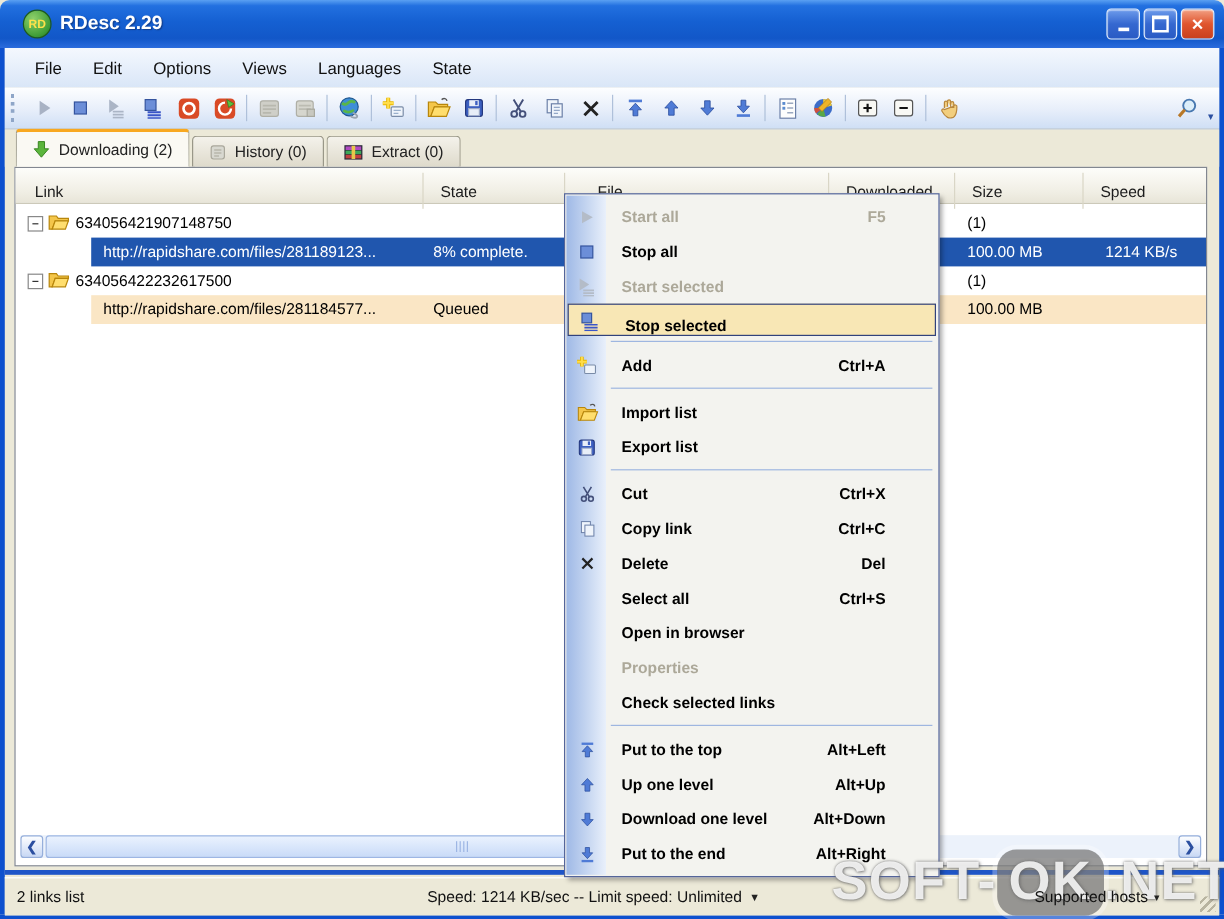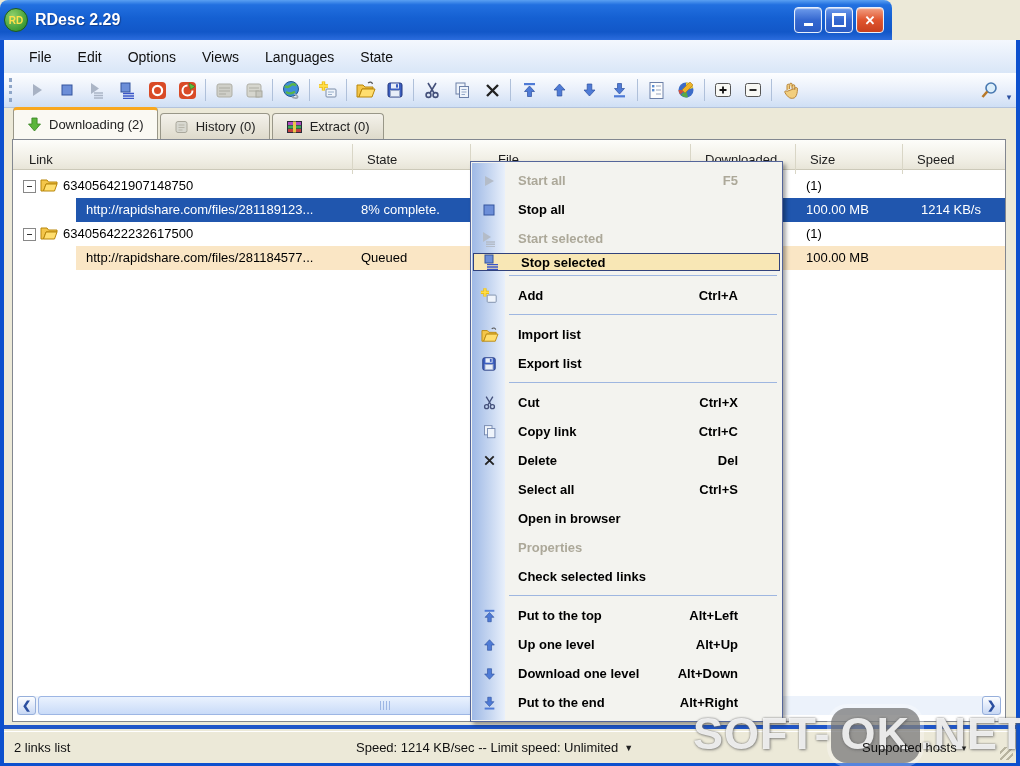--- a/index.html
+++ b/index.html
@@ -1,23 +1,23 @@
 <!DOCTYPE html>
 <html><head>
 <meta charset="utf-8">
 <style>
   html,body{margin:0;padding:0;}
   body{width:1020px;height:766px;position:relative;overflow:hidden;
        font-family:"Liberation Sans",sans-serif;background:#ECE9D8;}
   svg{display:block;}
 
   
-  .titlebar{position:absolute;left:0;top:0;width:892px;height:40px;border-radius:8px 8px 0 0;
+  .titlebar{position:absolute;left:0;top:0;width:1020px;height:40px;border-radius:8px 8px 0 0;
     background:linear-gradient(180deg,#5AA0F2 0%,#2270E0 12%,#1560D2 45%,#1257C8 80%,#2B6CDD 100%);
-    display:flex;align-items:center;padding-left:4px;box-sizing:border-box;}
+    display:flex;align-items:center;padding-left:19px;box-sizing:border-box;}
   .app-icon{width:22px;height:22px;border-radius:50%;margin-right:7px;
     background:radial-gradient(circle at 35% 30%,#8ED06A,#3E9C36 70%,#2A6E26);
     border:1px solid #1E5A1E;color:#FFE14A;font-weight:bold;font-size:10px;
     display:flex;align-items:center;justify-content:center;}
   .title-text{color:#fff;font-size:16px;font-weight:bold;text-shadow:1px 1px 1px #123E8C;}
   .win-btns{position:absolute;right:8px;top:7px;display:flex;gap:3px;}
   .wb{width:26px;height:24px;border:1px solid #E8F0FC;border-radius:4px;color:#fff;
     display:flex;align-items:center;justify-content:center;font-size:13px;font-weight:bold;
     background:linear-gradient(180deg,#6E9CEC 0%,#3568D0 50%,#2A5BC4 100%);
     box-shadow:inset 0 1px 1px rgba(255,255,255,.6);}
@@ -96,21 +96,21 @@
   .cmenu{position:absolute;left:470px;top:161px;width:313px;background:#F3F3EF;
     border:1px solid #54659A;box-shadow:3px 3px 4px rgba(0,0,0,.35);z-index:40;
     padding:4px 0;box-sizing:border-box;}
   .cmenu::before{content:"";position:absolute;left:1px;top:1px;bottom:1px;width:33px;
     background:linear-gradient(90deg,#9FB9E6 0%,#C7D7F1 55%,#E9F0FB 100%);}
   .mi{position:relative;height:29px;display:flex;align-items:center;font-weight:bold;}
   .mi .lab{margin-left:47px;font-size:13px;color:#000000;white-space:nowrap;}
   .mi .sc{position:absolute;right:44px;font-size:13px;color:#000;}
   .mi.disabled .lab,.mi.disabled .sc{color:#ACA899;}
   .mi .ic{position:absolute;left:7px;width:22px;height:22px;display:flex;align-items:center;justify-content:center;}
-  .mi.hl{background:#F8E7B5;border:1px solid #31427C;margin:0 2px;height:18px;box-sizing:border-box;}
+  .mi.hl{background:#F8E7B5;border:1px solid #31427C;margin:0 2px;height:27px;box-sizing:border-box;align-items:flex-end;}
   .msep{position:relative;height:10px;}
   .msep::after{content:"";position:absolute;left:38px;right:5px;top:4px;height:1px;background:#9EB6E0;}
 
   
   .status-sep-line{position:absolute;left:4px;top:725px;width:1012px;height:4px;background:#1E55C8;}
   .statusbar{position:absolute;left:4px;top:731px;width:1012px;height:31px;background:#ECE9D8;
     border-top:1px solid #FFF;font-size:13px;color:#111;}
   .sb-left{position:absolute;left:10px;top:8px;}
   .sb-center{position:absolute;left:352px;top:8px;display:flex;align-items:center;gap:6px;}
   .sb-caret{font-size:9px;color:#222;}

